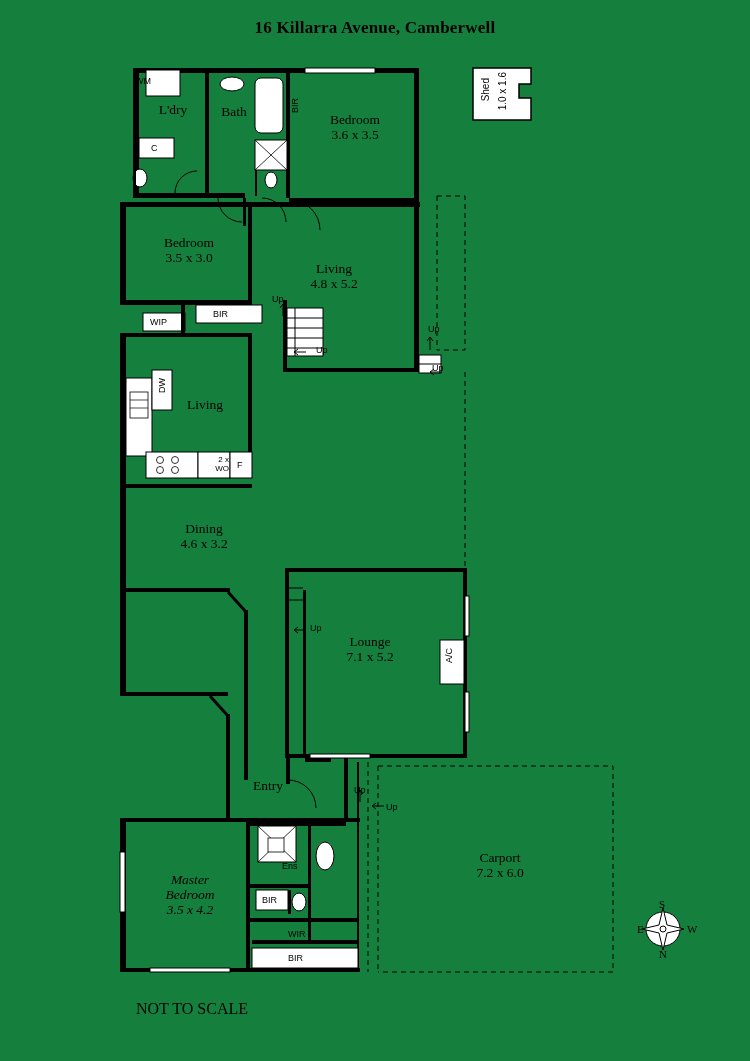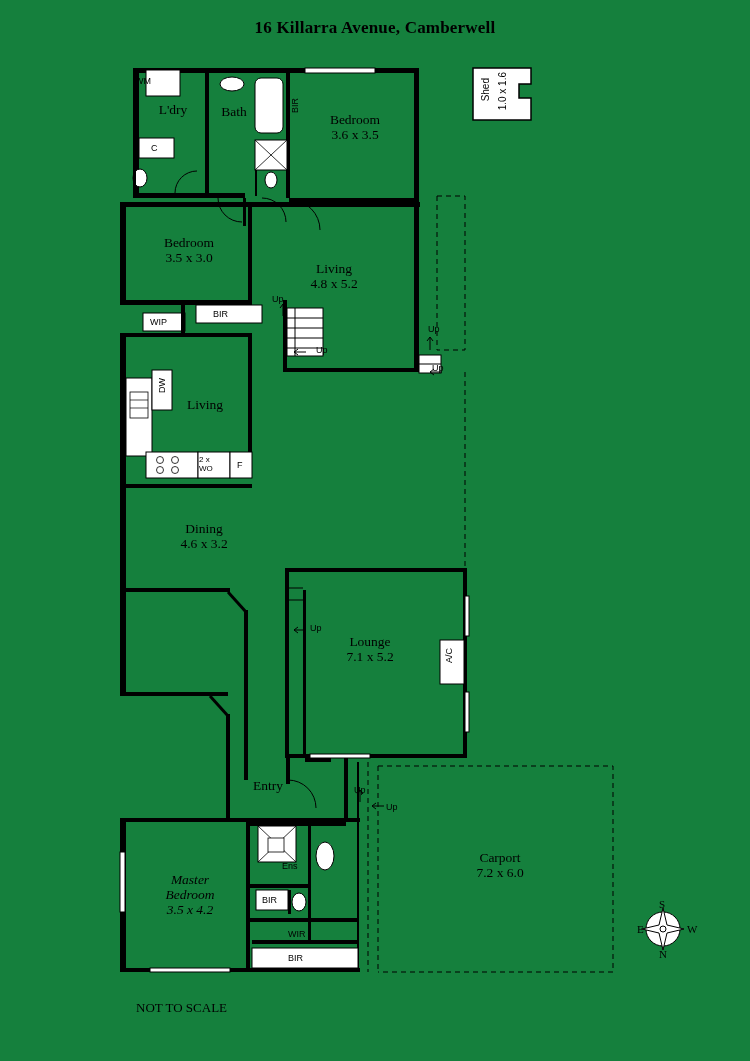--- a/index.html
+++ b/index.html
@@ -45,33 +45,33 @@
     font-size: 9px;
     line-height: 10px;
     text-align: center;
     white-space: nowrap;
   }
   .tiny-label {
     position: absolute;
     font-family: "Liberation Sans", sans-serif;
     font-size: 8px;
     line-height: 9px;
-    text-align: left;
+    text-align: right;
     white-space: nowrap;
   }
   .vert {
     writing-mode: vertical-rl;
     transform: rotate(180deg);
   }
   #footer1 {
     position: absolute;
     left: 136px;
     top: 1000px;
     font-family: "Liberation Serif", serif;
-    font-size: 13px;
+    font-size: 16px;
   }
   #footer2 {
     position: absolute;
     left: 136px;
     top: 1018px;
     font-family: "Liberation Serif", serif;
     font-size: 12.5px;
   }
   .compass-letter {
     position: absolute;

